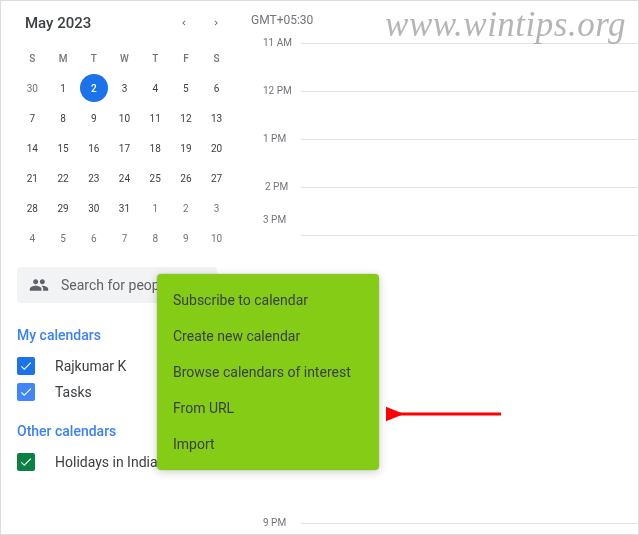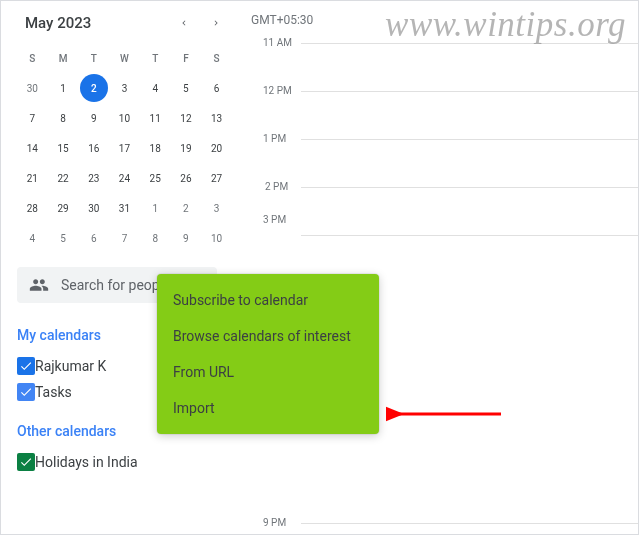--- a/index.html
+++ b/index.html
@@ -14,21 +14,21 @@
 .mini-grid { display: grid; grid-template-columns: repeat(7, 1fr); gap: 0; }
 .mini-cell { width: 28px; height: 28px; display: flex; align-items: center; justify-content: center; font-size: 10px; color: #70757a; border-radius: 50%; cursor: pointer; margin: 1px auto; }
 .mini-cell.dow { color: #70757a; font-weight: 500; cursor: default; }
 .mini-cell.day { color: #3c4043; }
 .mini-cell.other-month { color: #70757a; }
 .mini-cell.selected { background: #1a73e8; color: #fff; font-weight: 500; }
 .search-people { margin: 14px 0 18px 0; width: 200px; height: 36px; background: #f1f3f4; border-radius: 4px; display: flex; align-items: center; padding: 0 12px; color: #5f6368; cursor: text; gap: 12px; }
 .search-people svg { flex-shrink: 0; }
 .section-title { font-size: 14px; font-weight: 500; color: #3b82f6; padding: 6px 0; cursor: pointer; display: flex; align-items: flex-start; }
 .cal-list { padding: 4px 0 12px 0; }
-.cal-item { display: flex; align-items: center; gap: 0; padding: 4px 0; cursor: pointer; }
+.cal-item { display: flex; align-items: center; gap: 20px; padding: 4px 0; cursor: pointer; }
 .checkbox { width: 18px; height: 18px; border-radius: 2px; display: flex; align-items: center; justify-content: center; flex-shrink: 0; }
 .checkbox svg { fill: #fff; }
 .cal-label { font-size: 14px; color: #3c4043; }
 .context-menu { position: absolute; left: 156px; top: 273px; width: 222px; background: #84cc16; border-radius: 4px; box-shadow: 0 2px 10px rgba(0,0,0,0.2), 0 0 0 1px rgba(0,0,0,0.05); padding: 8px 0; z-index: 10; }
 .menu-item { padding: 10px 16px; font-size: 14px; color: #3c4043; cursor: pointer; }
 .arrow-annotation { position: absolute; left: 385px; top: 401px; z-index: 20; }
 .watermark { position: absolute; right: 12px; top: 4px; font-size: 35px; color: rgba(120,120,120,0.55); font-family: Georgia, serif; font-style: italic; letter-spacing: 0.5px; z-index: 30; text-shadow: 0 1px 1px rgba(255,255,255,0.6); pointer-events: none; }
 .tz { position: absolute; left: 250px; top: 12px; font-size: 12px; color: #70757a; }
 .hour-line { position: absolute; left: 300px; right: 0; height: 1px; background: #e0e0e0; }
 .hour-text { position: absolute; font-size: 10px; color: #70757a; }
@@ -164,20 +164,21 @@
     <div class="hour-line" style="top: 186px;"></div>
     <div class="hour-text" style="left: 264px; top: 180px;">2 PM</div>
     <div class="hour-line" style="top: 234px;"></div>
     <div class="hour-text" style="left: 262px; top: 213px;">3 PM</div>
     <div class="hour-line" style="top: 522px;"></div>
     <div class="hour-text" style="left: 262px; top: 516px;">9 PM</div>
   </div>
 
 <div class="context-menu">
   <div class="menu-item">Subscribe to calendar</div>
+  <div class="menu-item">Create new calendar</div>
   <div class="menu-item">Browse calendars of interest</div>
   <div class="menu-item">From URL</div>
   <div class="menu-item">Import</div>
 </div>
 
 <svg class="arrow-annotation" width="120" height="24">
   <defs>
       <marker id="ah" markerWidth="10" markerHeight="8" refX="2" refY="4" orient="auto">
         <path d="M10,0 L0,4 L10,8 Z" fill="#ff0000"></path>
       </marker>

